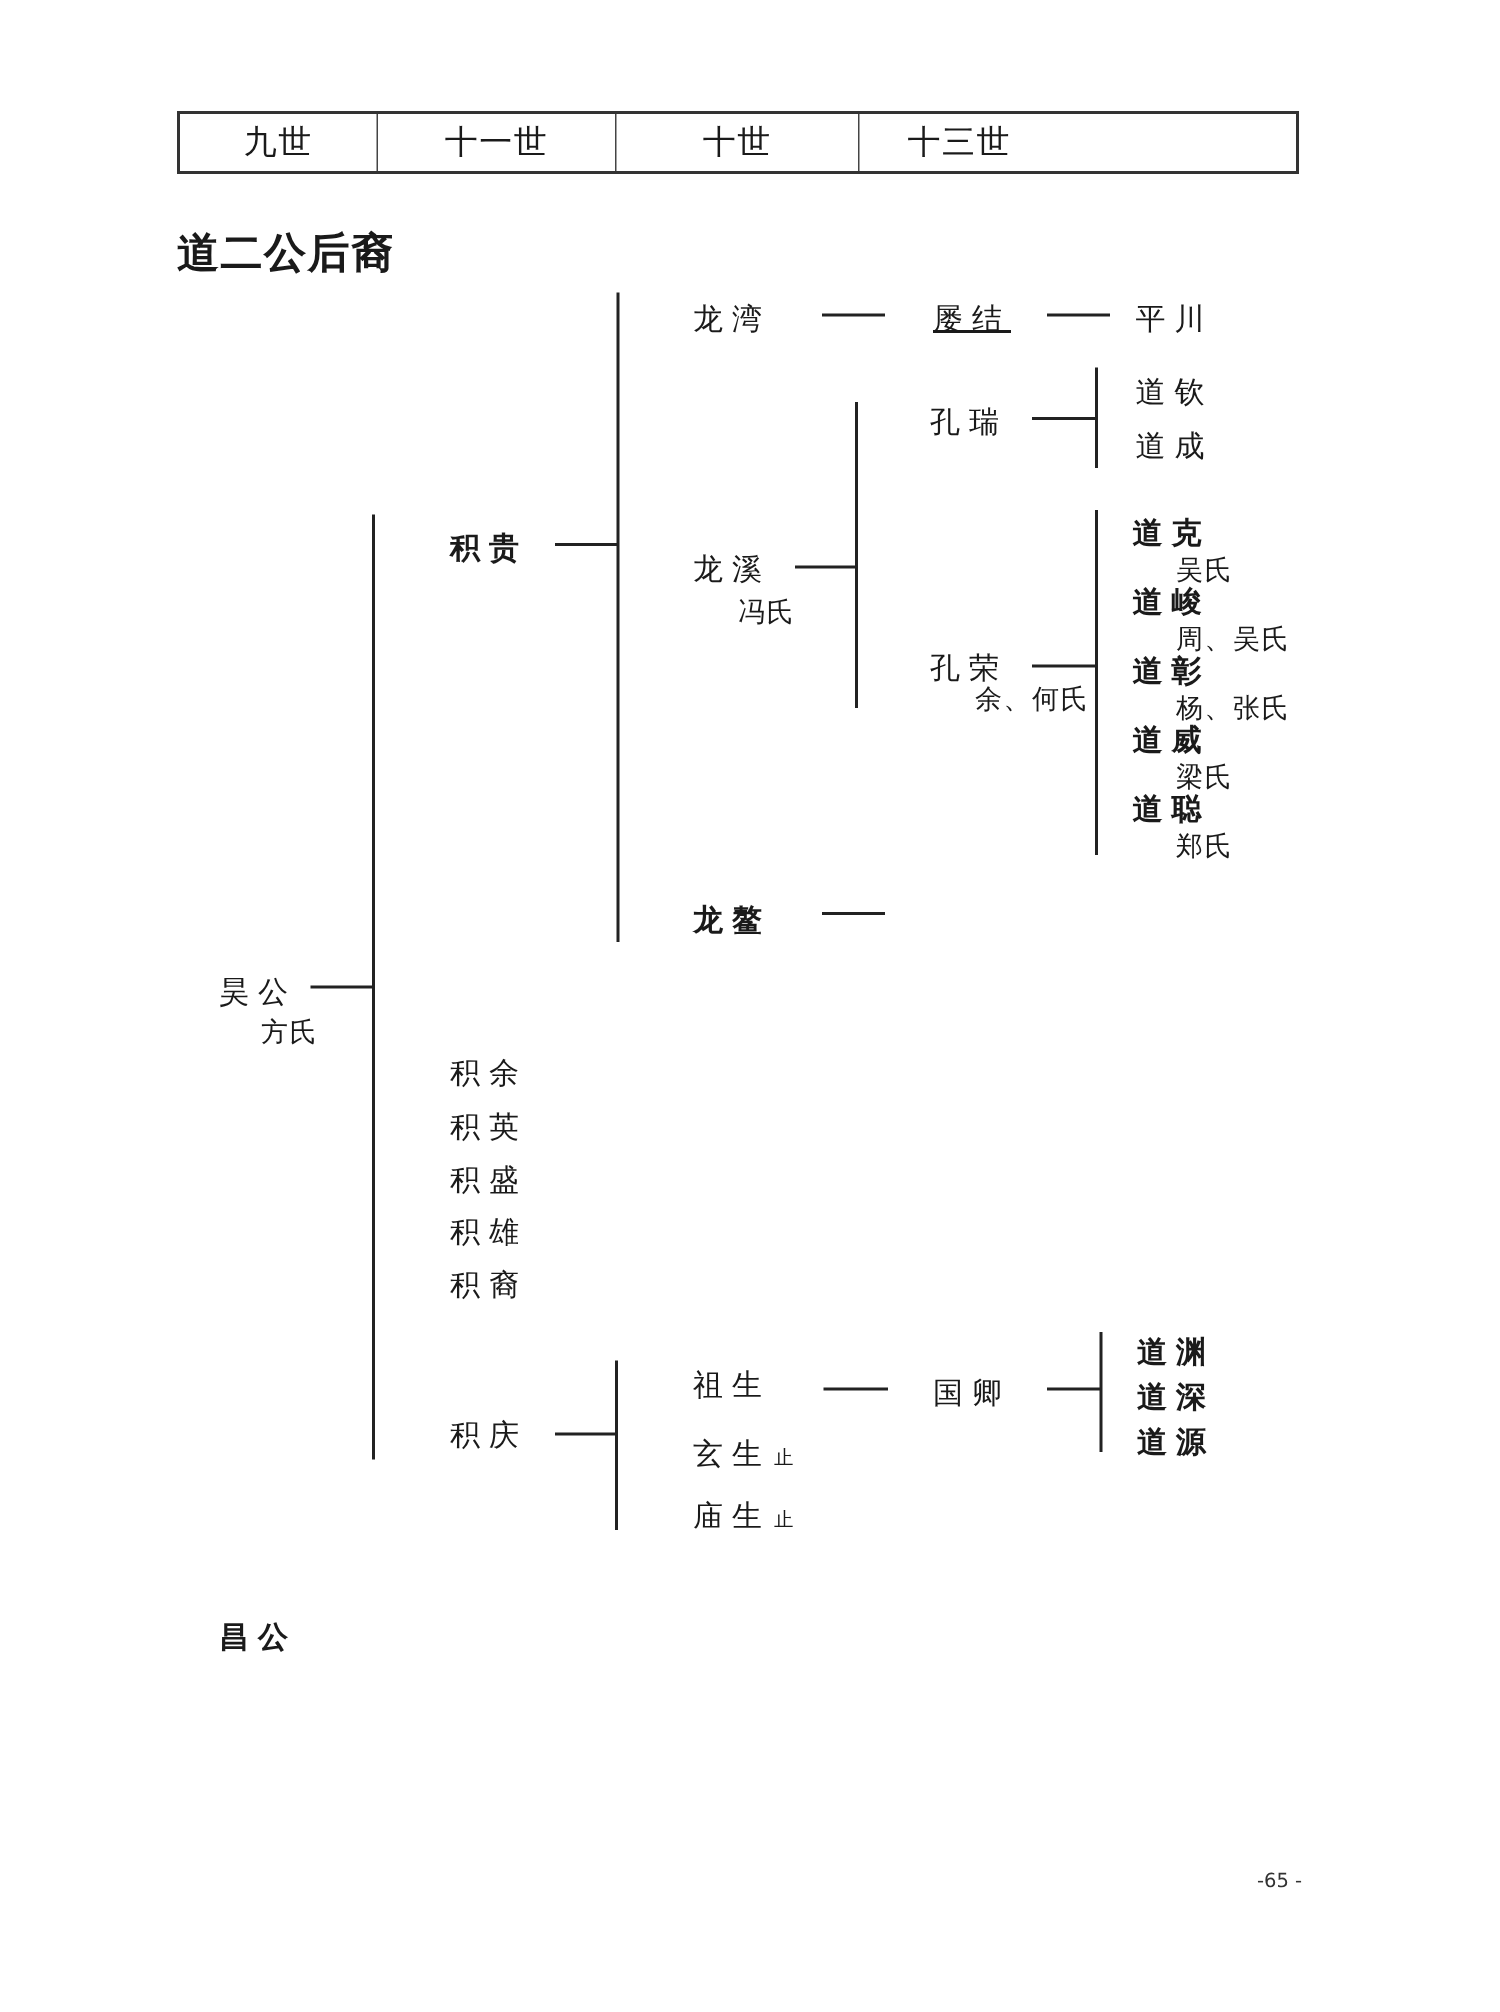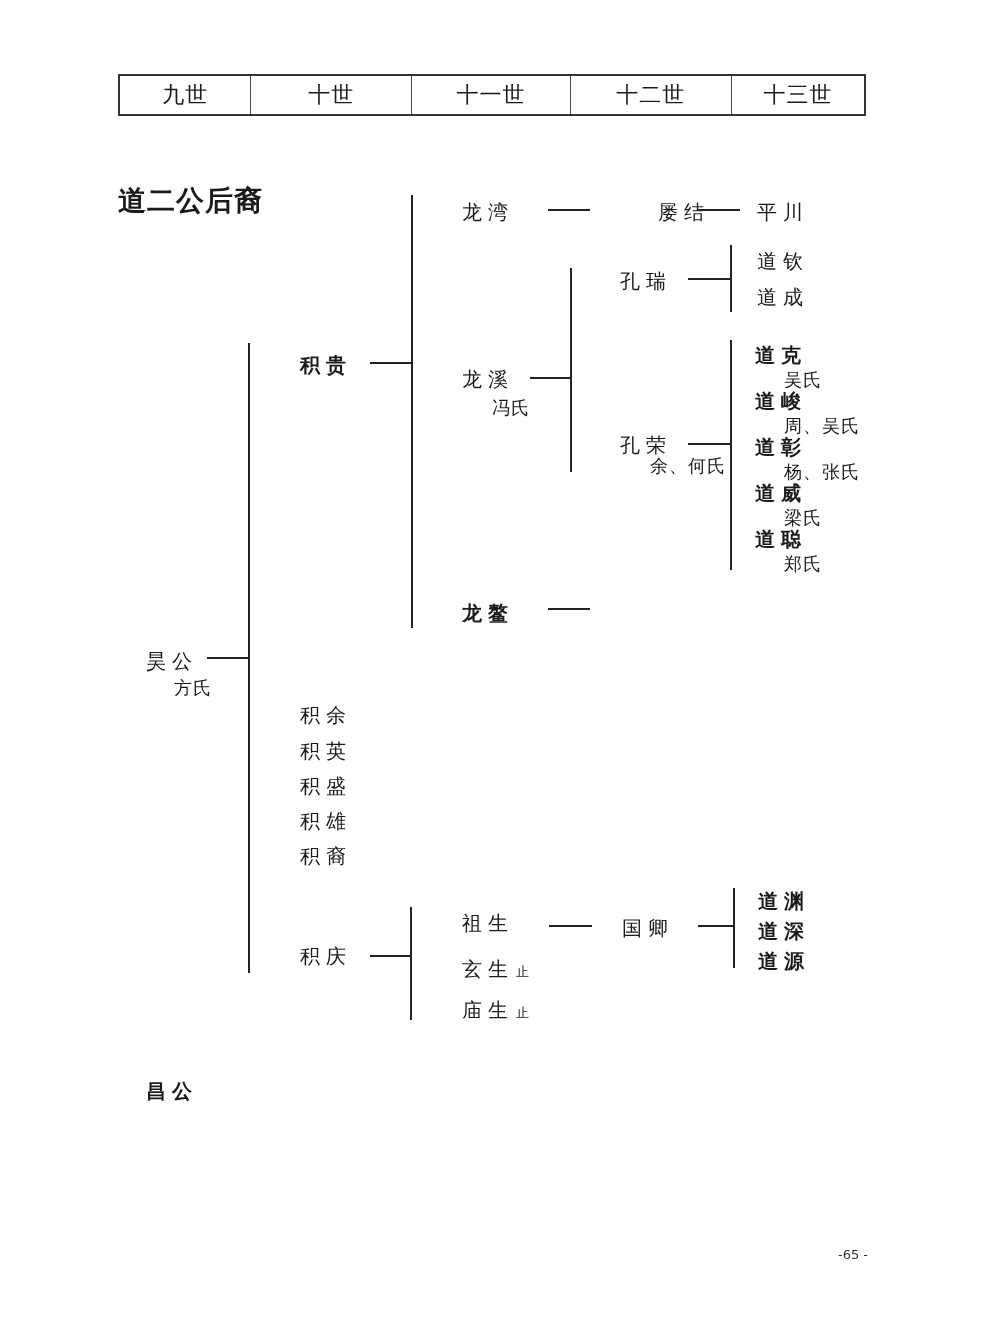--- a/index.html
+++ b/index.html
@@ -3,37 +3,36 @@
 <meta charset="utf-8">
 <style>
   html, body { margin: 0; padding: 0; background: #ffffff; }
   body { width: 1000px; height: 1341px; position: relative; overflow: hidden;
          font-family: "DejaVu Sans", "Liberation Sans", sans-serif; color: #1a1a1a; }
   .gen-table { position: absolute; left: 118px; top: 74px; width: 748px; height: 42px;
                border: 2px solid #333; box-sizing: border-box; display: flex; }
   .gen-cell { box-sizing: border-box; border-right: 1.5px solid #444; display: flex;
               align-items: center; justify-content: center; font-size: 22px; letter-spacing: 1px; }
   .gen-cell:last-child { border-right: none; }
-  .title { position: absolute; left: 118px; top: 150px; font-size: 28px; font-weight: bold; letter-spacing: 1px; margin-top: 32px; }
+  .title { position: absolute; left: 118px; top: 150px; font-size: 28px; font-weight: bold; letter-spacing: 1px; }
   .name { position: absolute; font-size: 20px; letter-spacing: 6px; white-space: nowrap; font-weight: bold; }
   .name.light { font-weight: normal; }
   .spouse { position: absolute; font-size: 18px; white-space: nowrap; letter-spacing: 1px; }
   .note { font-size: 13px; letter-spacing: 0; font-weight: normal; margin-left: 2px; }
   .h { position: absolute; height: 1.6px; background: #222; }
   .v { position: absolute; width: 1.6px; background: #222; }
   .page-num { position: absolute; left: 838px; top: 1247px; font-size: 13px; color: #333; }
 </style>
 </head>
 <body>
 
 <div class="gen-table">
   <div class="gen-cell" style="width:132px">九世</div>
+  <div class="gen-cell" style="width:159px">十一世</div>
   <div class="gen-cell" style="width:162px">十世</div>
-  <div class="gen-cell" style="width:159px">十一世</div>
-  <div class="gen-cell" style="width:162px">十二世</div>
   <div class="gen-cell" style="width:133px">十三世</div>
 </div>
 
 <div class="title">道二公后裔</div>
 
 <div class="name light" style="left:146px; top:648px;">昊公</div>
 <div class="spouse" style="left:174px; top:676px;">方氏</div>
 <div class="h" style="left:207px; top:657px; width:42px;"></div>
 <div class="v" style="left:248px; top:343px; height:630px;"></div>
 
@@ -65,21 +64,21 @@
 <div class="name light" style="left:462px; top:910px;">祖生</div>
 <div class="h" style="left:549px; top:925px; width:43px;"></div>
 
 <div class="name light" style="left:462px; top:956px;">
   <span>玄生</span><span class="note">止</span>
 </div>
 <div class="name light" style="left:462px; top:997px;">
   <span>庙生</span><span class="note">止</span>
 </div>
 
-<div class="name light" style="left:658px; top:199px;">屡结</div>
+<div class="name light" style="left:622px; top:199px;text-decoration:underline;">屡结</div>
 <div class="h" style="left:698px; top:209px; width:42px;"></div>
 
 <div class="name light" style="left:620px; top:268px;">孔瑞</div>
 <div class="h" style="left:688px; top:278px; width:42px;"></div>
 <div class="v" style="left:730px; top:245px; height:67px;"></div>
 
 <div class="name light" style="left:620px; top:432px;">孔荣</div>
 <div class="spouse" style="left:650px; top:454px;">余、何氏</div>
 <div class="h" style="left:688px; top:443px; width:42px;"></div>
 <div class="v" style="left:730px; top:340px; height:230px;"></div>

